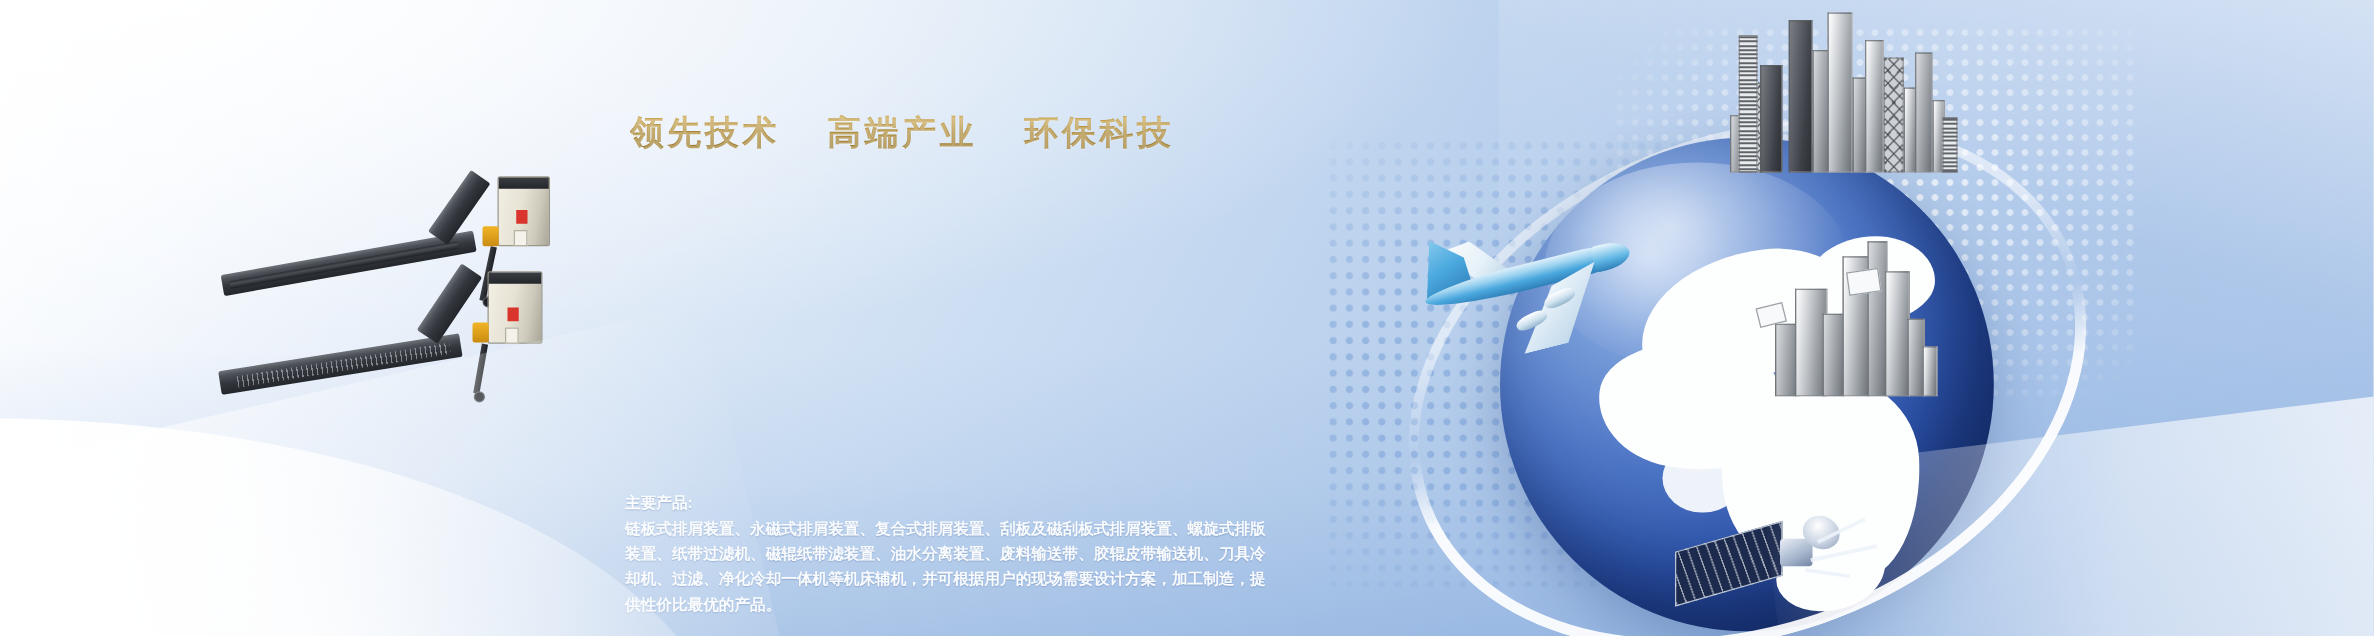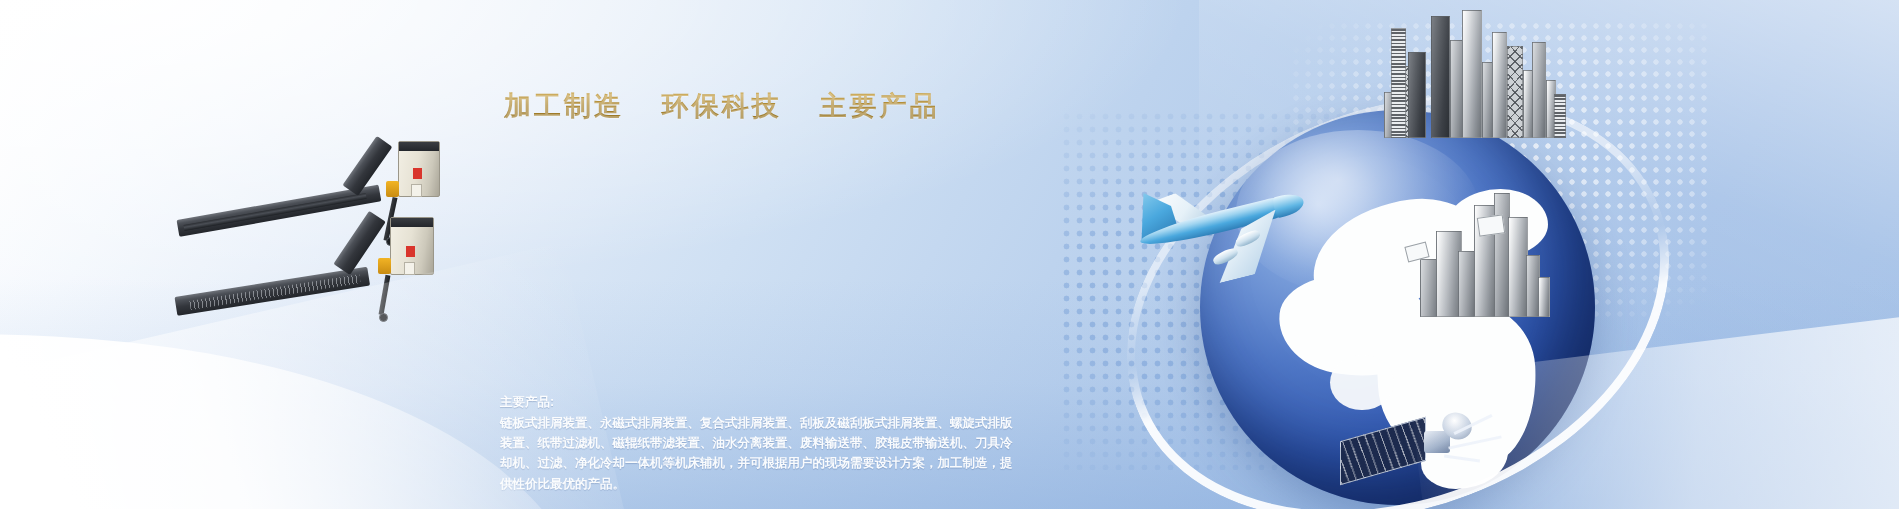--- a/index.html
+++ b/index.html
@@ -416,23 +416,23 @@
       <div class="sat-arm" style="left:108px; top:36px; width:54px; height:3px; transform:rotate(-12deg);"></div>
       <div class="sat-arm" style="left:112px; top:18px; width:42px; height:3px; transform:rotate(-26deg);"></div>
       <div class="sat-arm" style="left:104px; top:52px; width:36px; height:3px; transform:rotate(8deg);"></div>
     </div>
   </div>
 
   <div class="text-block">
 
 
     <div class="tagline">
-      <span>加工制造</span>
+      <span>领先技术</span>
+      <span>高端产业</span>
       <span>环保科技</span>
-      <span>主要产品</span>
     </div>
   </div>
 
   <div class="product">
     <div class="product-head">主要产品:</div>
     <div class="product-body">
       <p>链板式排屑装置、永磁式排屑装置、复合式排屑装置、刮板及磁刮板式排屑装置、螺旋式排版</p>
       <p>装置、纸带过滤机、磁辊纸带滤装置、油水分离装置、废料输送带、胶辊皮带输送机、刀具冷</p>
       <p>却机、过滤、净化冷却一体机等机床辅机，并可根据用户的现场需要设计方案，加工制造，提</p>
       <p>供性价比最优的产品。</p>

